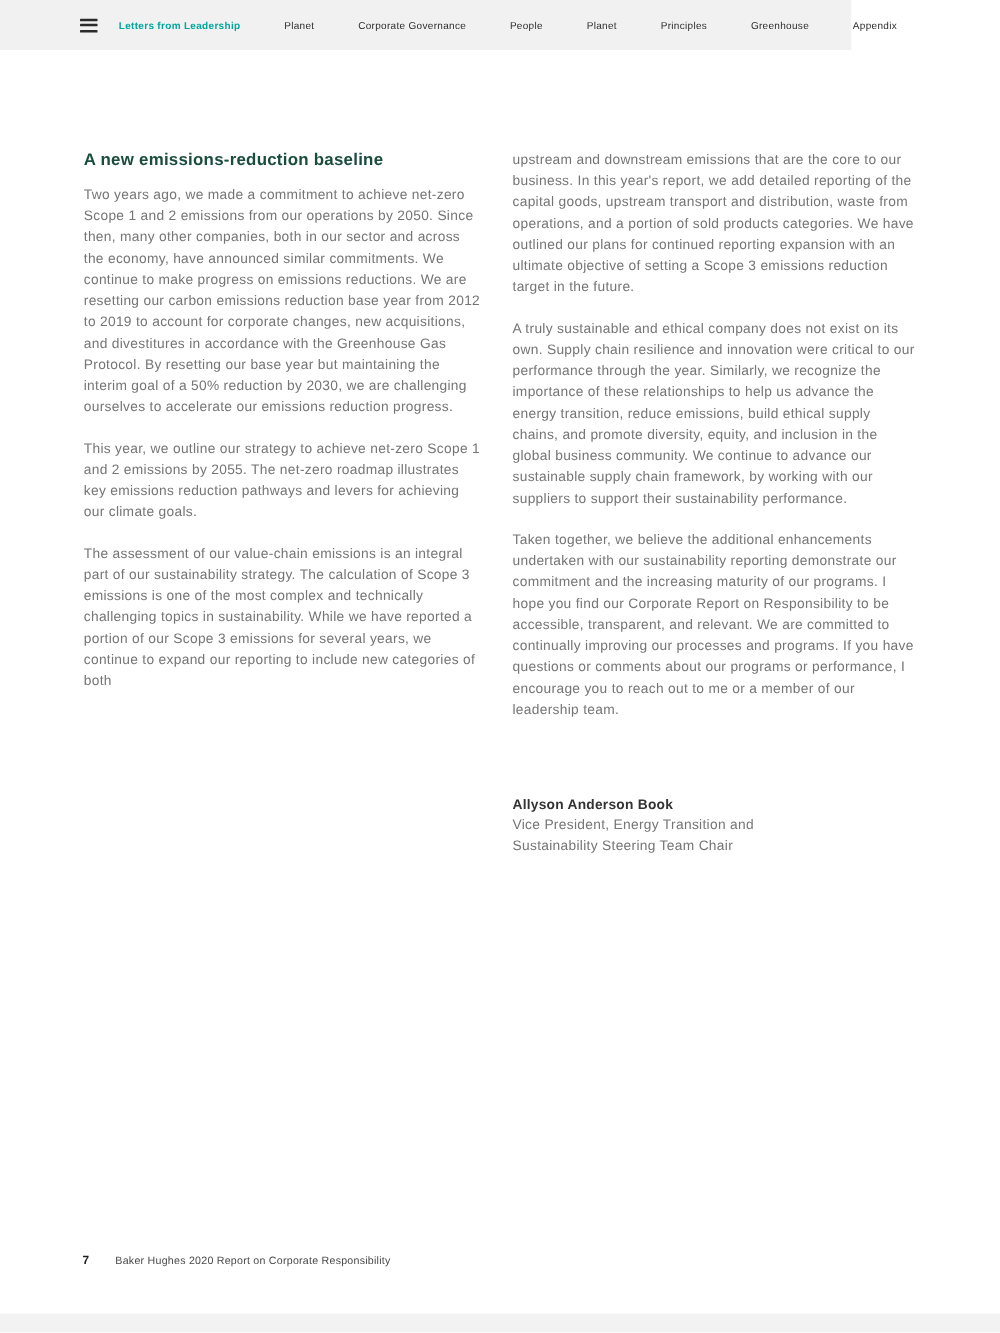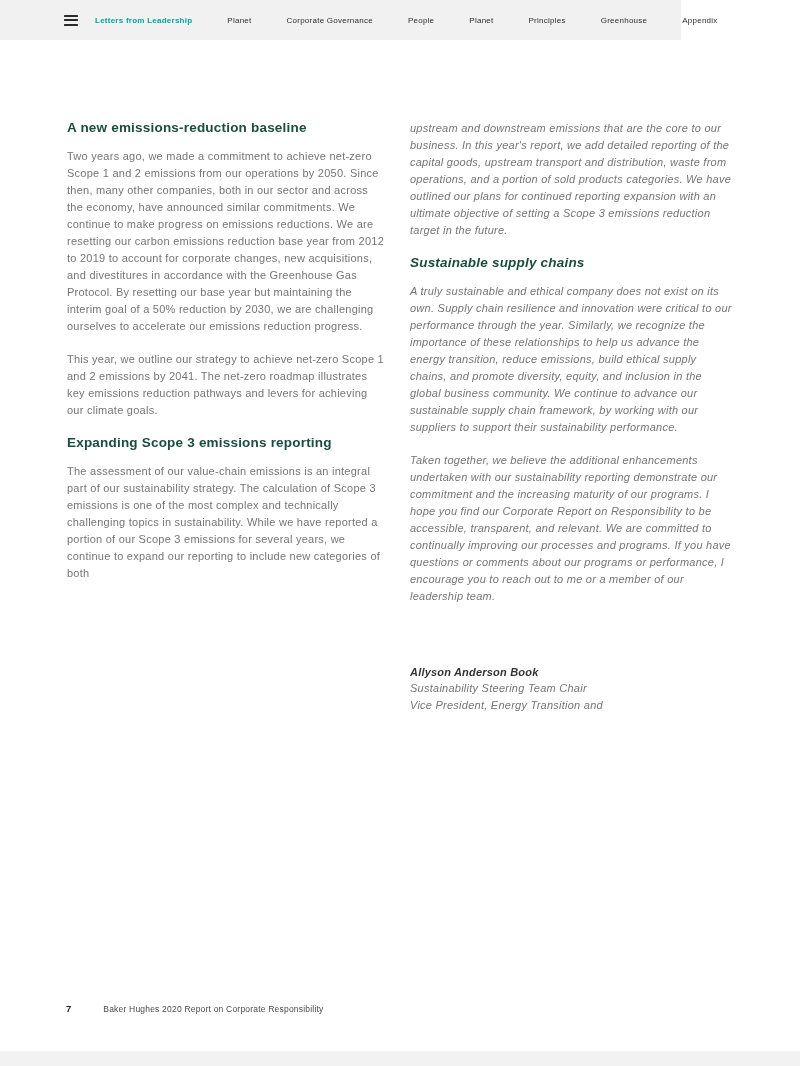--- a/index.html
+++ b/index.html
@@ -56,21 +56,21 @@
   
   .main {
     position: absolute;
     top: 40px; left: 0;
     width: 800px;
     padding: 80px 67px 0 67px;
     display: flex;
     gap: 23px;
   }
   .col { width: 320px; flex: 0 0 320px; }
-  .col-right { width: 323px; flex: 0 0 323px; font-style: italic; }
+  .col-right { width: 323px; flex: 0 0 323px; }
 
   .section-heading {
     font-size: 13.5px;
     font-weight: 700;
     letter-spacing: 0.2px;
     color: #1b4d3e;
     line-height: 1.2;
     margin: 0 0 12px 0;
   }
   .body-paragraph {
@@ -109,21 +109,21 @@
   }
   .page-number {
     font-size: 9.5px;
     font-weight: 700;
     color: #1f1f1f;
   }
   .report-title {
     font-size: 8.5px;
     letter-spacing: 0.2px;
     color: #4a4a4a;
-    margin-left: 32px;
+    margin-left: 21px;
   }
   .bottom-bar {
     position: absolute;
     left: 0; bottom: 0;
     width: 800px; height: 15px;
     background: #f2f2f2;
   }
 </style>
 </head>
 <body>
@@ -143,34 +143,32 @@
       <div class="nav-item">Principles</div>
       <div class="nav-item">Greenhouse</div>
       <div class="nav-item">Appendix</div>
     </nav>
 </header>
 
 <main class="main">
   <div class="col">
       <h2 class="section-heading">A new emissions-reduction baseline</h2>
       <p class="body-paragraph">Two years ago, we made a commitment to achieve net-zero Scope 1 and 2 emissions from our operations by 2050. Since then, many other companies, both in our sector and across the economy, have announced similar commitments. We continue to make progress on emissions reductions. We are resetting our carbon emissions reduction base year from 2012 to 2019 to account for corporate changes, new acquisitions, and divestitures in accordance with the Greenhouse Gas Protocol. By resetting our base year but maintaining the interim goal of a 50% reduction by 2030, we are challenging ourselves to accelerate our emissions reduction progress.</p>
-      <p class="body-paragraph">This year, we outline our strategy to achieve net-zero Scope 1 and 2 emissions by 2041. The net-zero roadmap illustrates key emissions reduction pathways and levers for achieving our climate goals.</p>
-      <h2 class="section-heading">Expanding Scope 3 emissions reporting</h2>
+      <p class="body-paragraph">This year, we outline our strategy to achieve net-zero Scope 1 and 2 emissions by 2055. The net-zero roadmap illustrates key emissions reduction pathways and levers for achieving our climate goals.</p>
       <p class="body-paragraph">The assessment of our value-chain emissions is an integral part of our sustainability strategy. The calculation of Scope 3 emissions is one of the most complex and technically challenging topics in sustainability. While we have reported a portion of our Scope 3 emissions for several years, we continue to expand our reporting to include new categories of both</p>
     </div>
   <div class="col-right">
 
     <p class="body-paragraph">upstream and downstream emissions that are the core to our business. In this year's report, we add detailed reporting of the capital goods, upstream transport and distribution, waste from operations, and a portion of sold products categories. We have outlined our plans for continued reporting expansion with an ultimate objective of setting a Scope 3 emissions reduction target in the future.</p>
-      <h2 class="section-heading">Sustainable supply chains</h2>
       <p class="body-paragraph">A truly sustainable and ethical company does not exist on its own. Supply chain resilience and innovation were critical to our performance through the year. Similarly, we recognize the importance of these relationships to help us advance the energy transition, reduce emissions, build ethical supply chains, and promote diversity, equity, and inclusion in the global business community. We continue to advance our sustainable supply chain framework, by working with our suppliers to support their sustainability performance.</p>
       <p class="body-paragraph">Taken together, we believe the additional enhancements undertaken with our sustainability reporting demonstrate our commitment and the increasing maturity of our programs. I hope you find our Corporate Report on Responsibility to be accessible, transparent, and relevant. We are committed to continually improving our processes and programs. If you have questions or comments about our programs or performance, I encourage you to reach out to me or a member of our leadership team.</p>
       <div class="signature">
       <div class="signature-name">Allyson Anderson Book</div>
+      <div class="signature-title">Vice President, Energy Transition and</div>
       <div class="signature-title">Sustainability Steering Team Chair</div>
-      <div class="signature-title">Vice President, Energy Transition and</div>
     </div>
   </div>
 </main>
 
 <footer class="page-footer">
   <span class="page-number">7</span>
   <span class="report-title">Baker Hughes 2020 Report on Corporate Responsibility</span>
 </footer>
 
 <div class="bottom-bar"></div>

